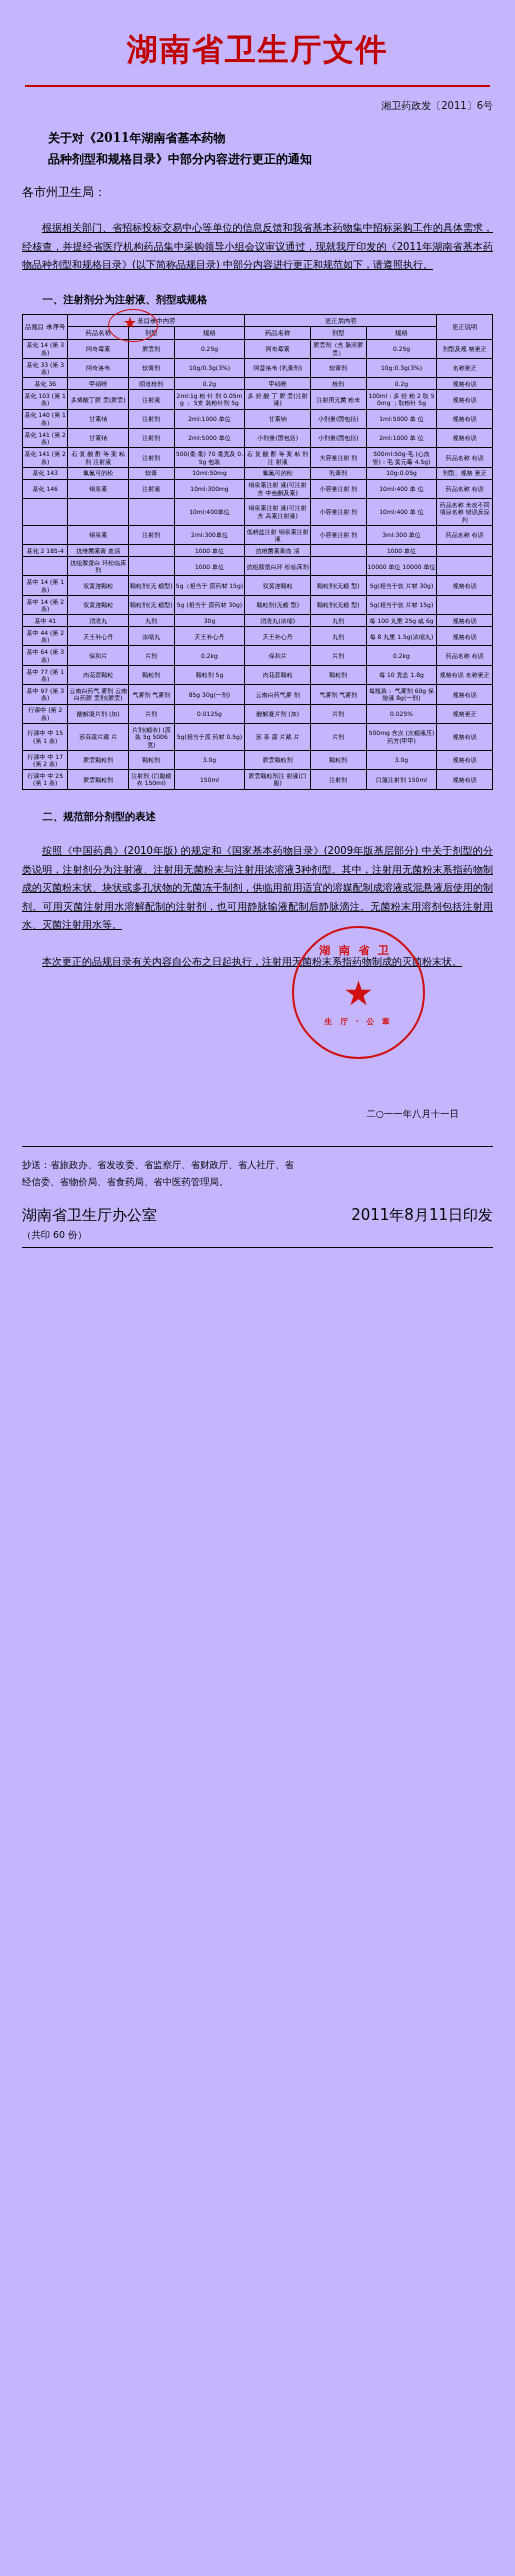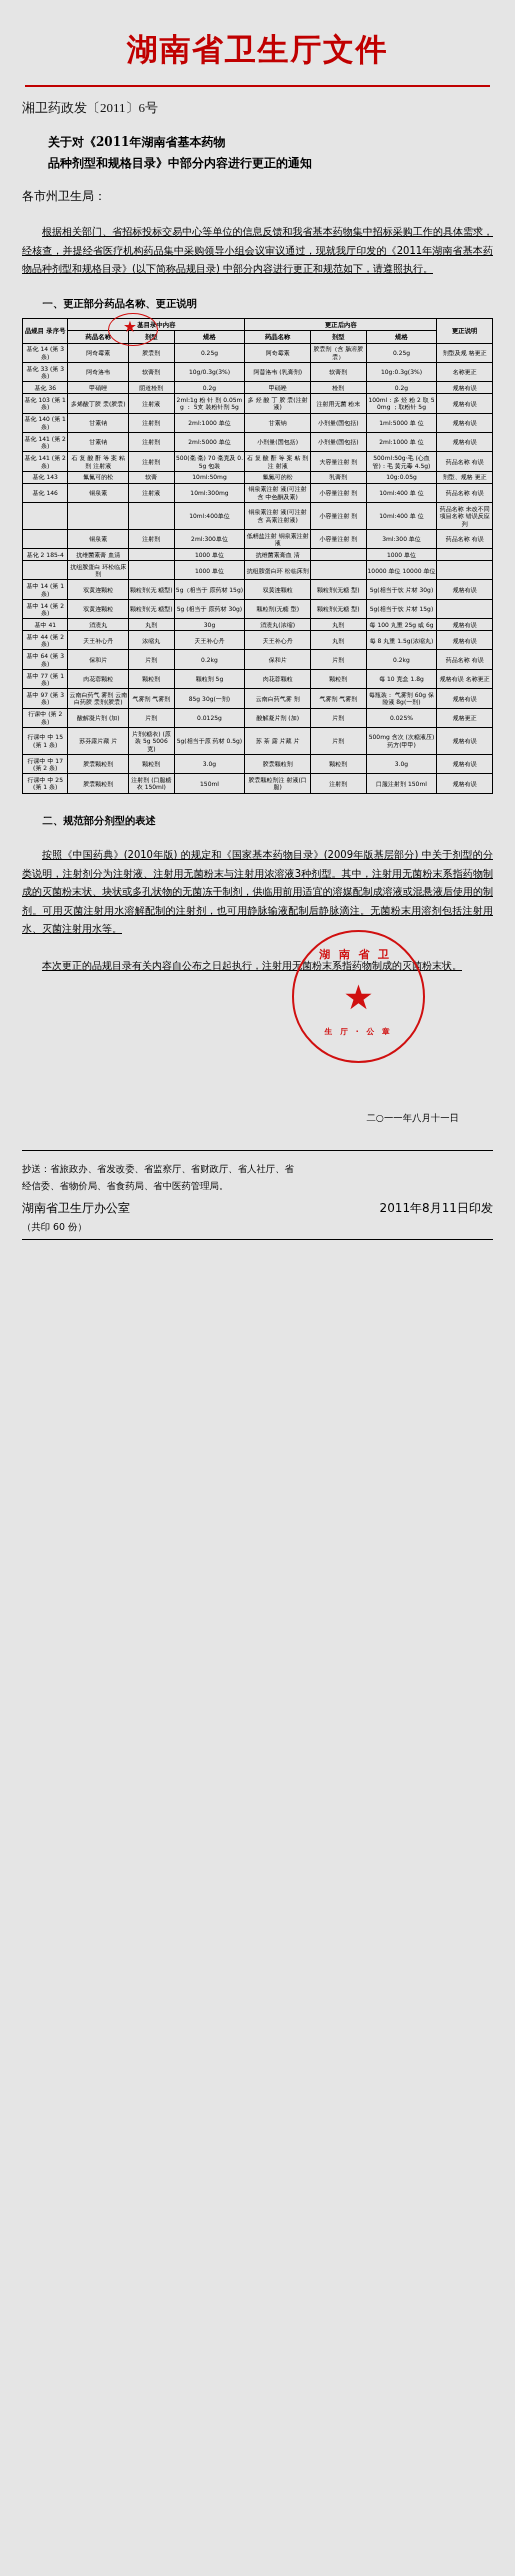--- a/index.html
+++ b/index.html
@@ -4,44 +4,43 @@
 <style>
   html,body{margin:0;padding:0;}
   body{
     width:515px;
     background:#cfcfcf;
     font-family:"DejaVu Sans","Liberation Sans",sans-serif;
   }
   .page{
     width:515px;
     min-height:2576px;
-    background:#e5e5e5;
+    background:#c4b5fd;
     position:relative;
     box-sizing:border-box;
     padding:0 22px 34px 22px;
   }
   .doc-title{
     text-align:center;
     color:#c00000;
     font-weight:bold;
     font-size:31px;
     letter-spacing:1.7px;
     padding-top:29px;
     font-family:"DejaVu Serif","Liberation Serif",serif;
   }
   .red-rule{
     border-top:2.6px solid #c00000;
     margin:13.7px 3.4px 8.6px 3.4px;
   }
   .doc-number{
-    text-align:left;
-    font-size:13px;
+    text-align:right;
+    font-size:10px;
     color:#111;
     margin:12px 0 15.5px 0;
-    font-family:Liberation Serif, serif;
   }
   .main-title{
     text-align:left;
     font-weight:bold;
     font-size:12px;
     line-height:1.7;
     color:#000;
     margin:0 26px 15.5px 26px;
     font-family:"DejaVu Serif","Liberation Serif",serif;
   }
@@ -70,21 +69,21 @@
     table-layout:fixed;
   }
   table.tbl th, table.tbl td{
     border:0.9px solid #000;
     padding:1.7px 0.9px;
     vertical-align:middle;
     text-align:center;
     line-height:1.25;
     word-break:break-all;
   }
-  table.tbl th{font-weight:bold;}
+  table.tbl th{font-weight:normal;}
   .grp-head th{font-size:6.4px;}
   .colhead th{font-size:6.4px;}
   .stamp-wrap{position:relative;}
   .red-circle-small{
     position:absolute;
     width:48px;height:31px;
     border:1.7px solid #d01010;
     border-radius:50%;
     left:86px; top:-5.2px;
     pointer-events:none;
@@ -124,38 +123,38 @@
   .big-stamp .arc-top{
     position:absolute;
     top:12px;left:0;right:0;
     text-align:center;
     font-size:11px;
     letter-spacing:8.6px;
     font-family:"DejaVu Serif","Liberation Serif",serif;
   }
   .big-stamp .arc-bottom{
     position:absolute;
-    bottom:22px;left:0;right:0;
+    bottom:28px;left:0;right:0;
     text-align:center;
     font-size:7.7px;
     letter-spacing:2.6px;
   }
   .foot-rule{
     border-top:0.9px solid #000;
     margin:22px 0 8.6px 0;
   }
   .foot-line{
     font-size:9.4px;
     line-height:1.9;
   }
   .foot-row{
     display:flex;
     justify-content:space-between;
-    font-size:12px;
-    margin-top:5px;
+    font-size:15px;
+    margin-top:15px;
     gap:24px;
   }
   .foot-copies{
     text-align:left;
     font-size:9.4px;
     margin-top:3.4px;
   }
   .bottom-rule{
     border-top:0.9px solid #000;
     margin-top:5.2px;
@@ -174,21 +173,21 @@
 
   <div class="main-title">
     <div>关于对《2011年湖南省基本药物</div>
     <div>品种剂型和规格目录》中部分内容进行更正的通知</div>
   </div>
 
   <div class="recipient">各市州卫生局：</div>
 
   <p class="body-text">根据相关部门、省招标投标交易中心等单位的信息反馈和我省基本药物集中招标采购工作的具体需求，经核查，并提经省医疗机构药品集中采购领导小组会议审议通过，现就我厅印发的《2011年湖南省基本药物品种剂型和规格目录》(以下简称品规目录) 中部分内容进行更正和规范如下，请遵照执行。</p>
 
-  <div class="section-head">一、更正部分药品名称、更正说明</div>
+  <div class="section-head">一、注射剂分为注射液、剂型或规格</div>
 
   <div class="stamp-wrap">
     <table class="tbl">
       <colgroup>
         <col style="width:9%">
           <col style="width:12%">
           <col style="width:9%">
           <col style="width:14%">
         <col style="width:13%">
           <col style="width:11%">

